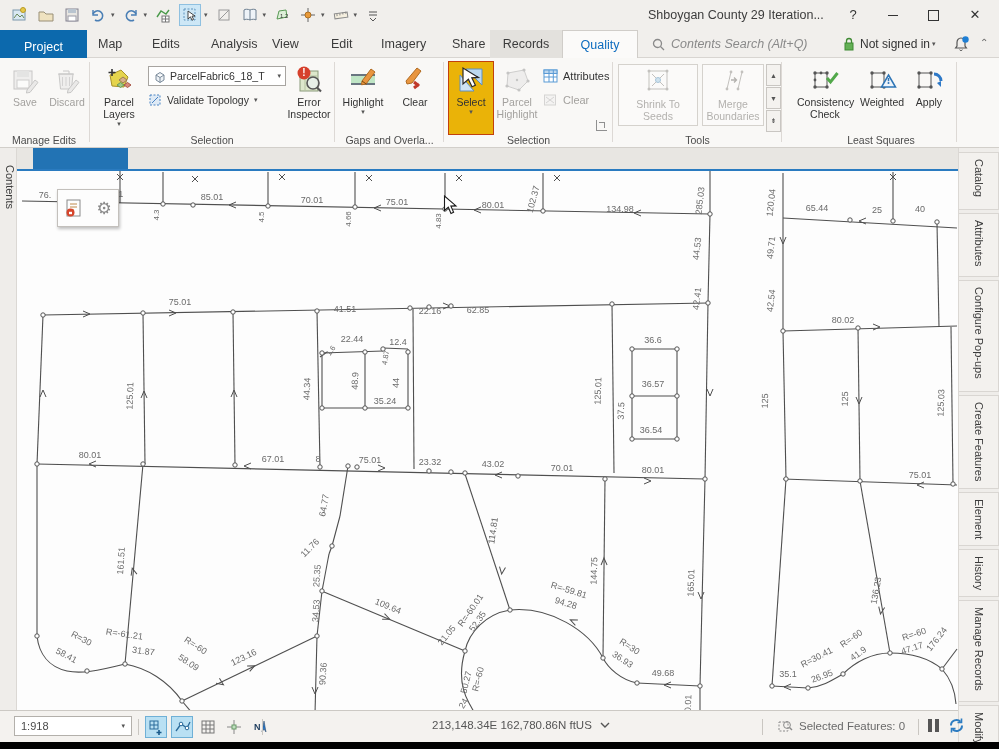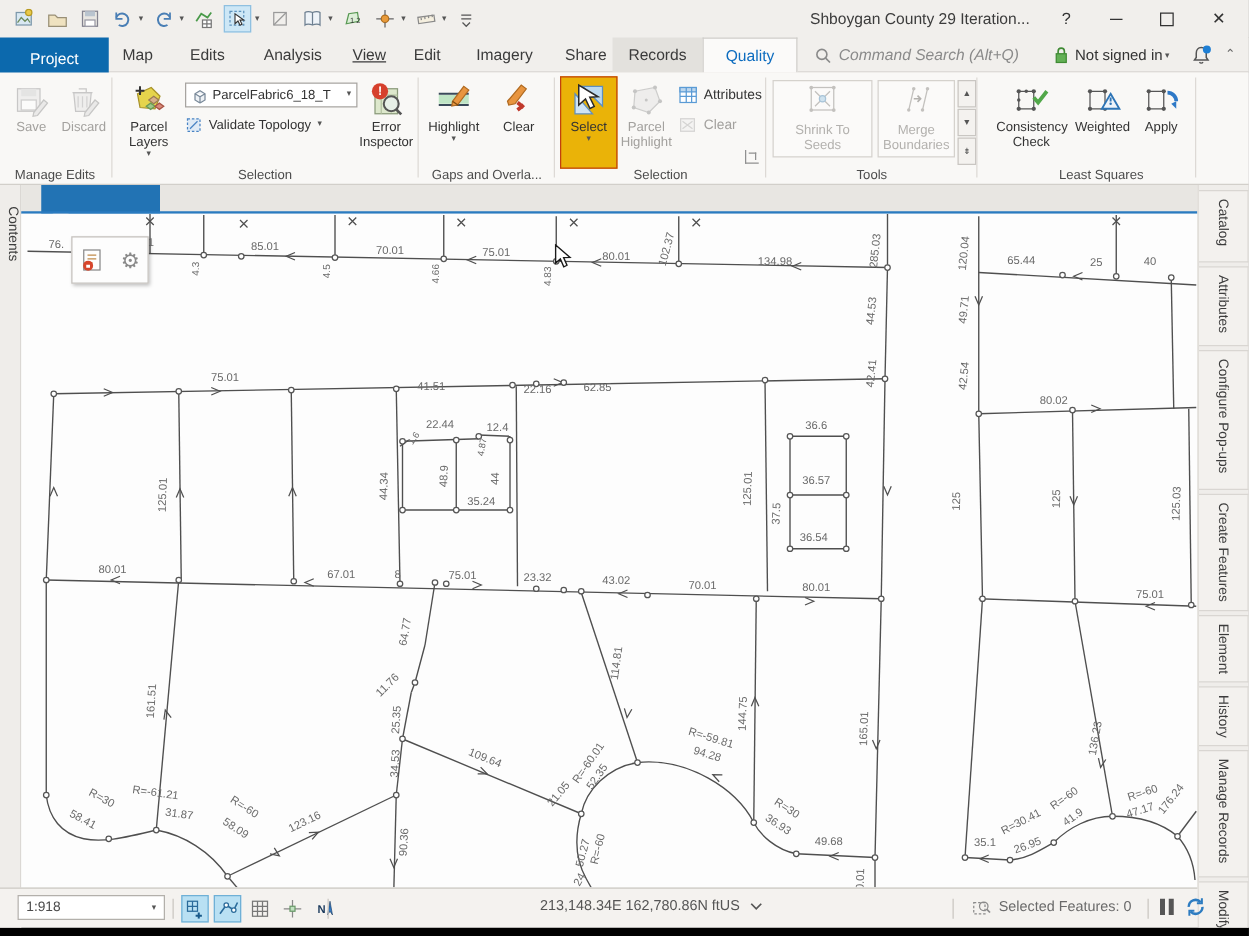--- a/index.html
+++ b/index.html
@@ -204,34 +204,34 @@
     <div class="winbtn" style="left:878px;"><span class="minline"></span></div>
     <div class="winbtn" style="left:918px;"><span class="maxbox"></span></div>
     <div class="winbtn" style="left:960px;">✕</div>
   </div>
 
   <div class="tabrow">
     <div class="rtab project" style="left:0;">Project</div>
     <div class="rtab" style="left:84px;">Map</div>
     <div class="rtab" style="left:138px;">Edits</div>
     <div class="rtab" style="left:197px;">Analysis</div>
-    <div class="rtab" style="left:268px;text-decoration:underline;">View</div>
+    <div class="rtab" style="left:258px;">View</div>
     <div class="rtab" style="left:317px;">Edit</div>
     <div class="rtab" style="left:367px;">Imagery</div>
     <div class="rtab" style="left:438px;">Share</div>
     <div class="ctxtabs">
       <div class="ctab" style="left:0;width:72px;">Records</div>
       <div class="ctab active" style="left:72px;width:76px;">Quality</div>
     </div>
     <div class="search">
       <svg width="13" height="13">
           <circle cx="5.5" cy="5.5" r="4" fill="none" stroke="#8a8a8a" stroke-width="1.3"></circle>
           <path d="M8.5,8.5 L12,12" stroke="#8a8a8a" stroke-width="1.3"></path>
         </svg>
-      <span>Command Search (Alt+Q)</span>
+      <span>Contents Search (Alt+Q)</span>
     </div>
     <div class="signin">
       <svg width="12" height="14">
           <rect x="2" y="6" width="8" height="7" fill="#63b055" stroke="#3f8a33"></rect>
           <path d="M3.5,6 v-2 a2.5,2.5 0 0 1 5,0 v2" fill="none" stroke="#3f8a33" stroke-width="1.3"></path>
         </svg>
       <span>Not signed in</span>
       <span class="qcaret">▾</span>
     </div>
     <div class="bell">

